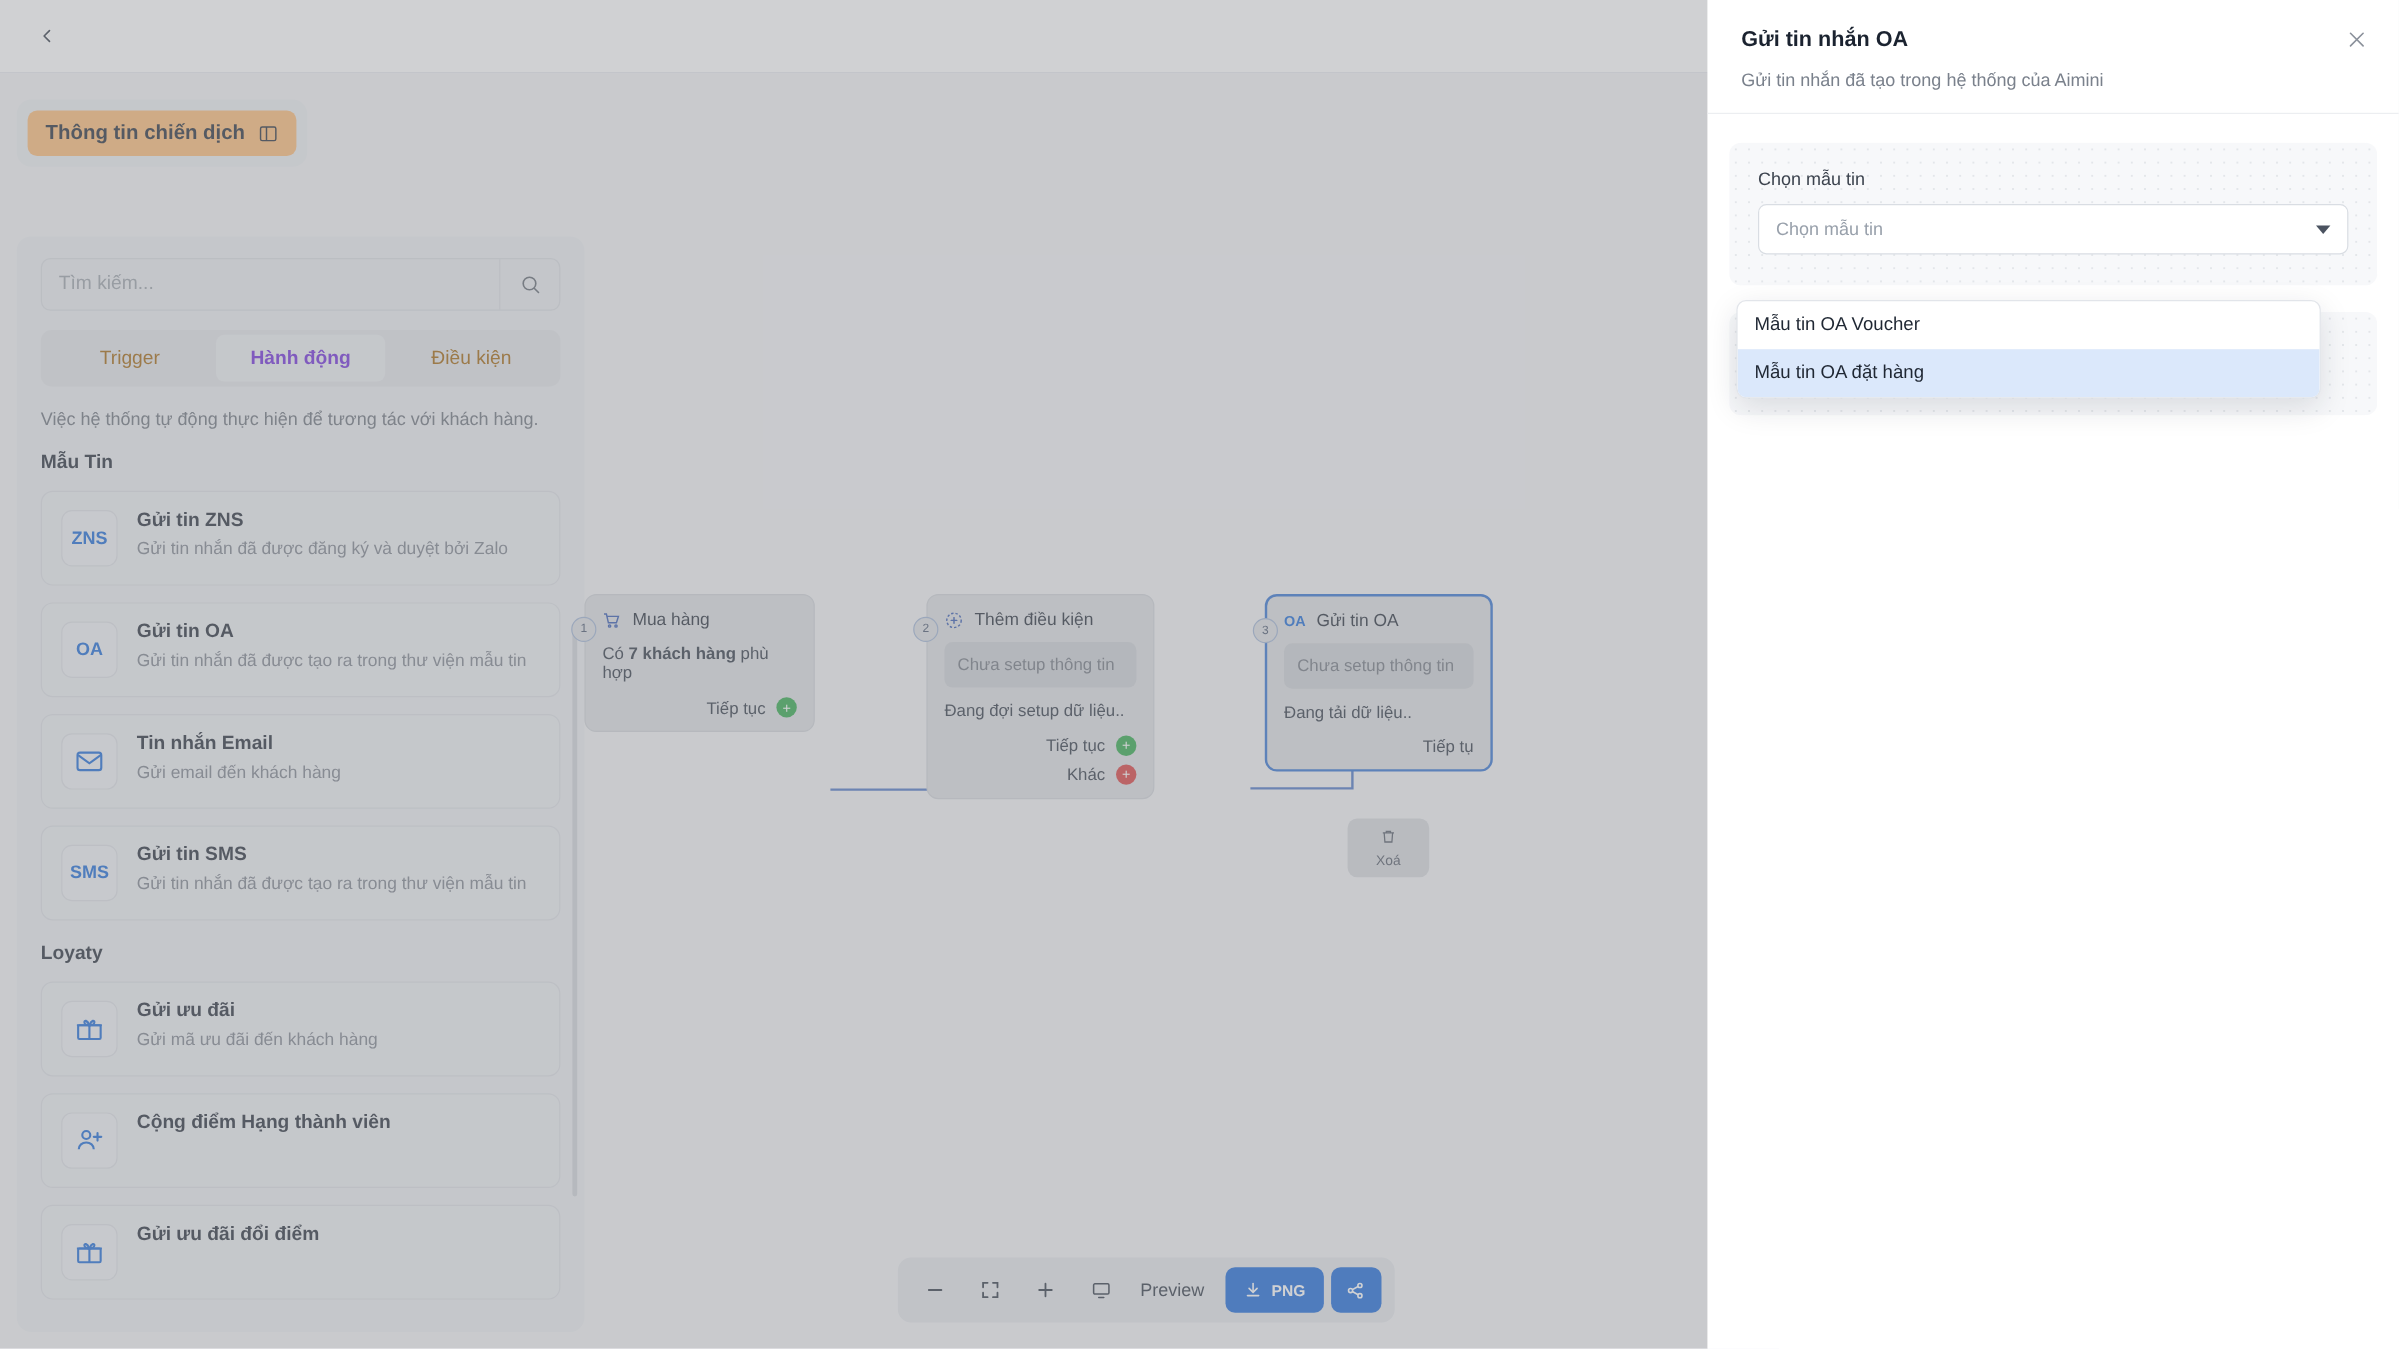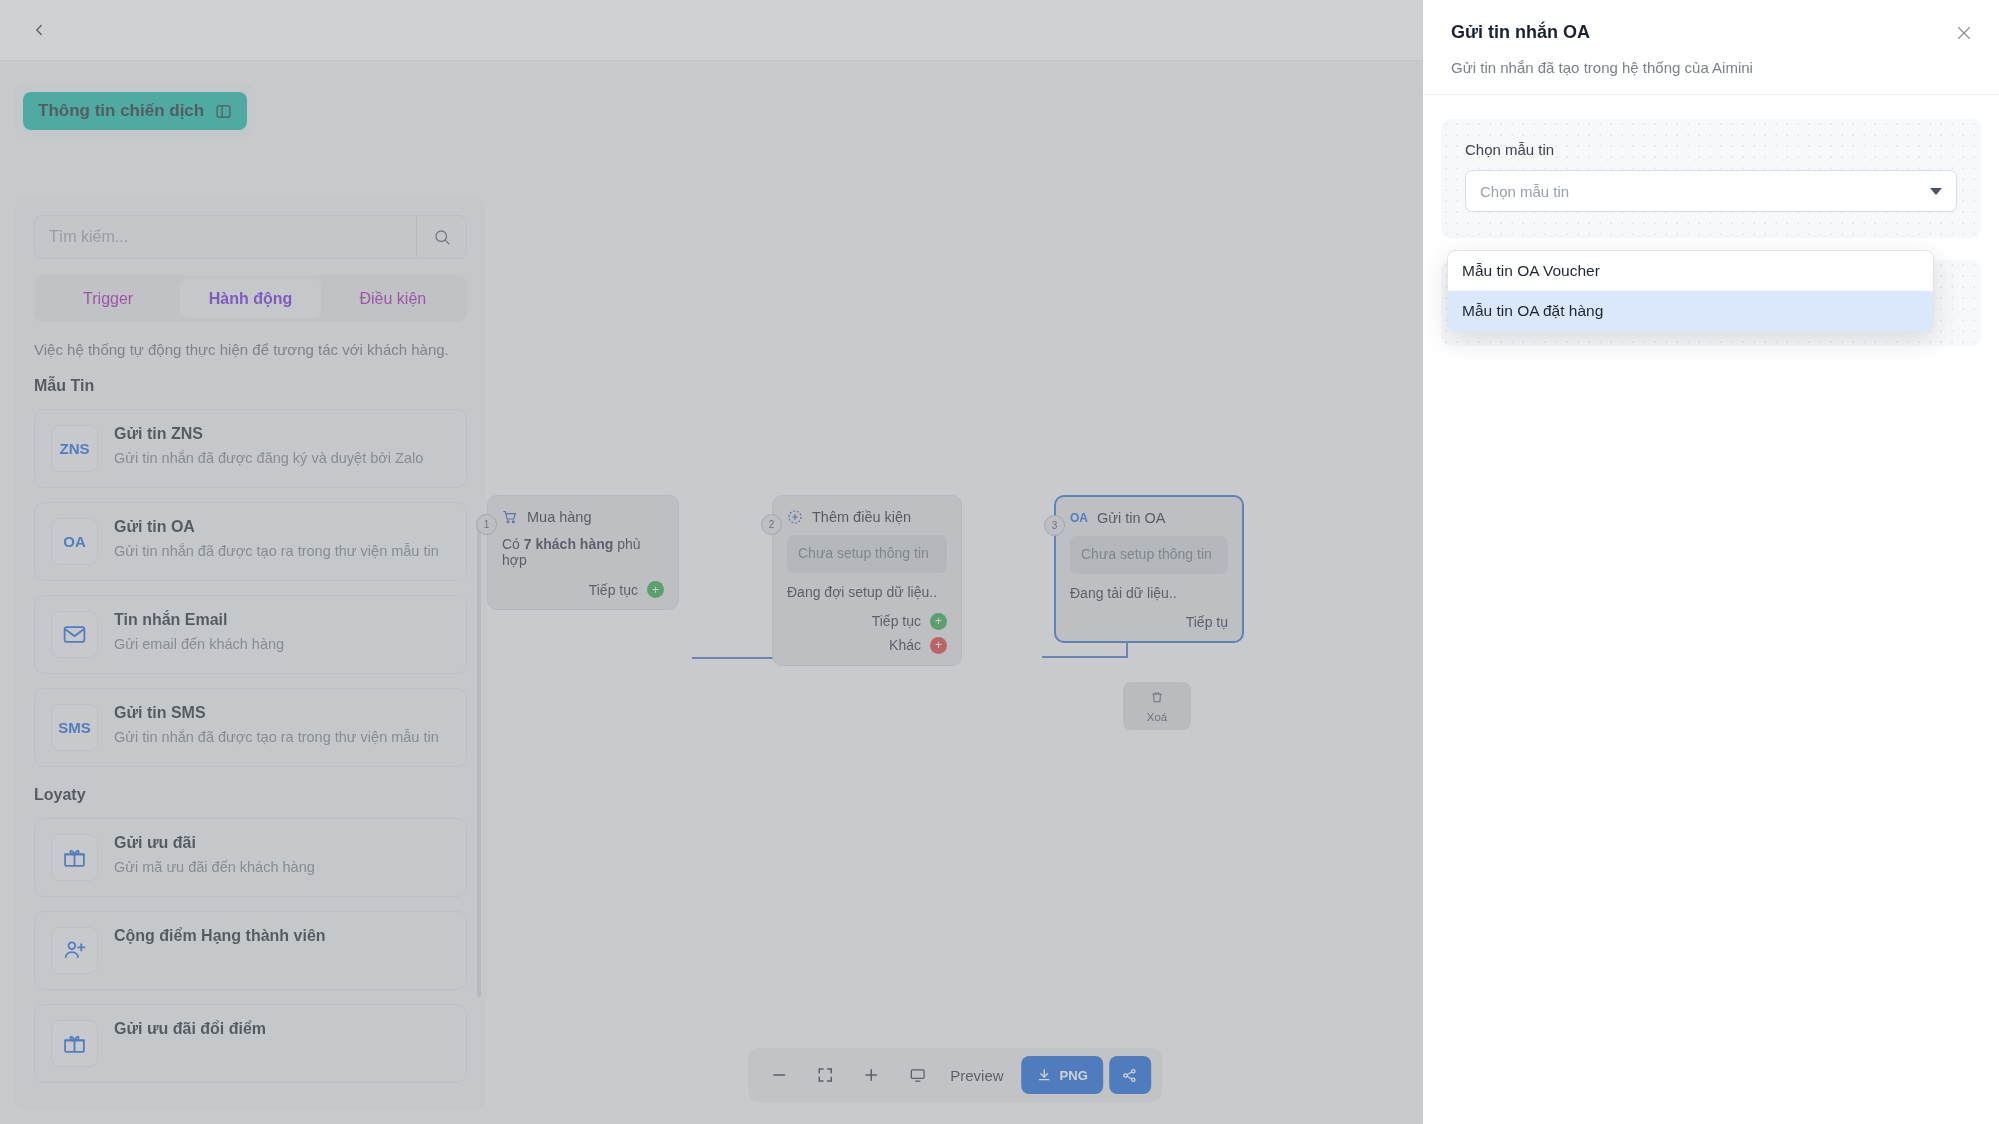--- a/index.html
+++ b/index.html
@@ -25,21 +25,21 @@
     border-radius: 6px;
   }
 
   .workspace { position: absolute; left: 0; top: 61px; width: 1423px; bottom: 0; background: #f2f3f5; }
 
   .campaign-chip-wrap {
     position: absolute; left: 14px; top: 22px;
     background: #eceef1; border-radius: 12px; padding: 9px;
   }
   .campaign-chip {
-    background: #14b8a6; border-radius: 8px;
+    background: #fdba74; border-radius: 8px;
     padding: 9px 15px; display: flex; align-items: center; gap: 11px;
     font-size: 17px; font-weight: 700; color: #1f2733;
   }
 
   
   .left-panel {
     position: absolute; left: 14px; top: 136px; width: 473px; bottom: 14px;
     background: #ebedf0; border-radius: 12px; padding: 18px 20px 0 20px;
     overflow: hidden;
   }
@@ -57,21 +57,21 @@
     width: 50px; height: 100%; border-left: 1px solid #d9dce1;
     display: flex; align-items: center; justify-content: center;
   }
 
   .tabs {
     margin-top: 16px; height: 47px; background: #e2e4e8;
     border-radius: 9px; padding: 4px; display: flex; gap: 2px;
   }
   .tab {
     flex: 1; display: flex; align-items: center; justify-content: center;
-    border-radius: 7px; font-size: 16px; color: #a21caf;
+    border-radius: 7px; font-size: 16px; color: #a16207;
   }
   .tab.active { background: #eceef1; color: #6d28d9; font-weight: 700; }
 
   .panel-desc { margin-top: 19px; font-size: 15px; color: #6b717b; }
 
   .group-title { margin-top: 19px; font-size: 16px; font-weight: 700; color: #1f2733; }
 
   .action-card {
     margin-top: 14px; background: #eceef1; border: 1px solid #dcdfe4;
     border-radius: 10px; padding: 15px 16px;

